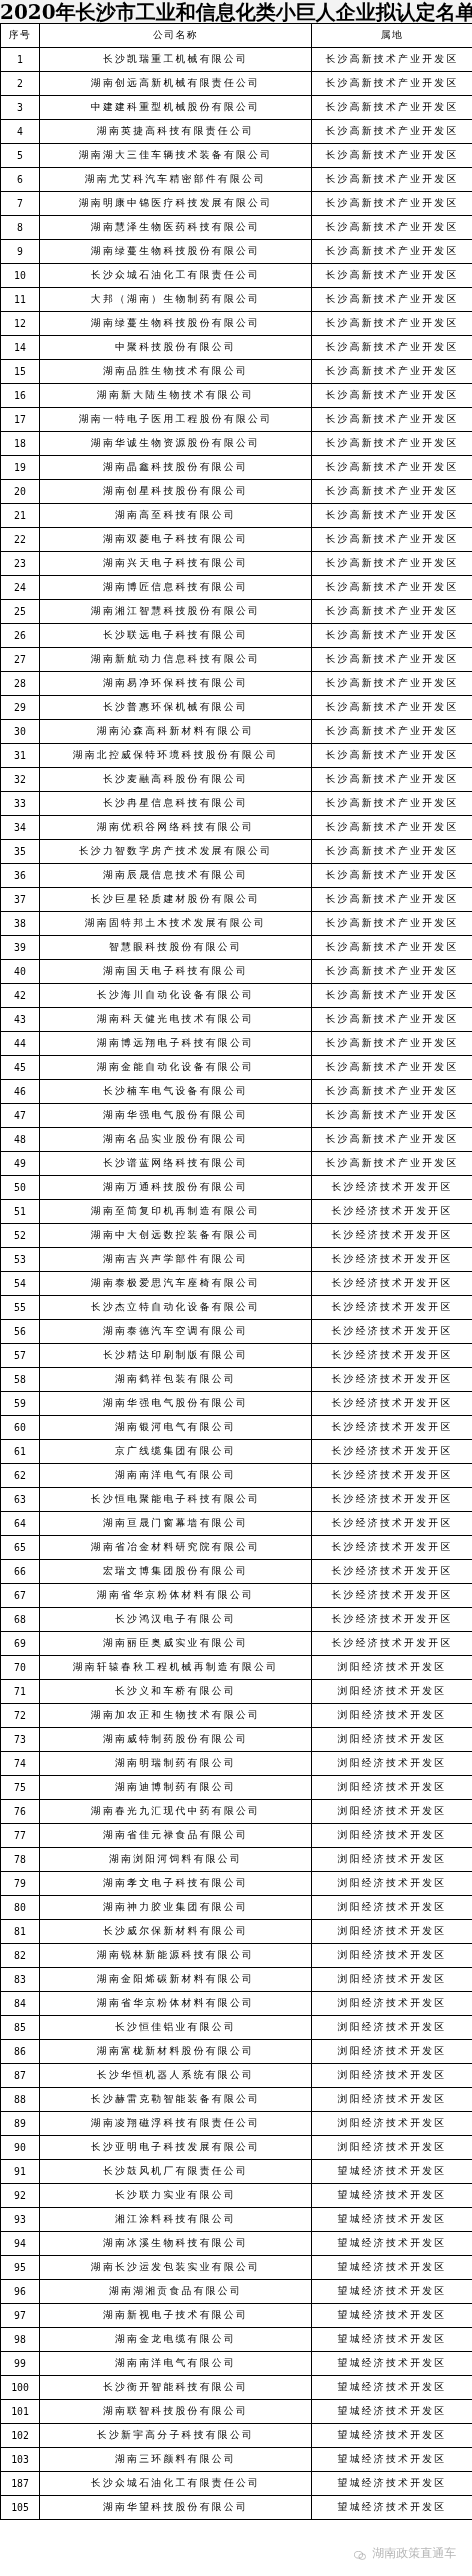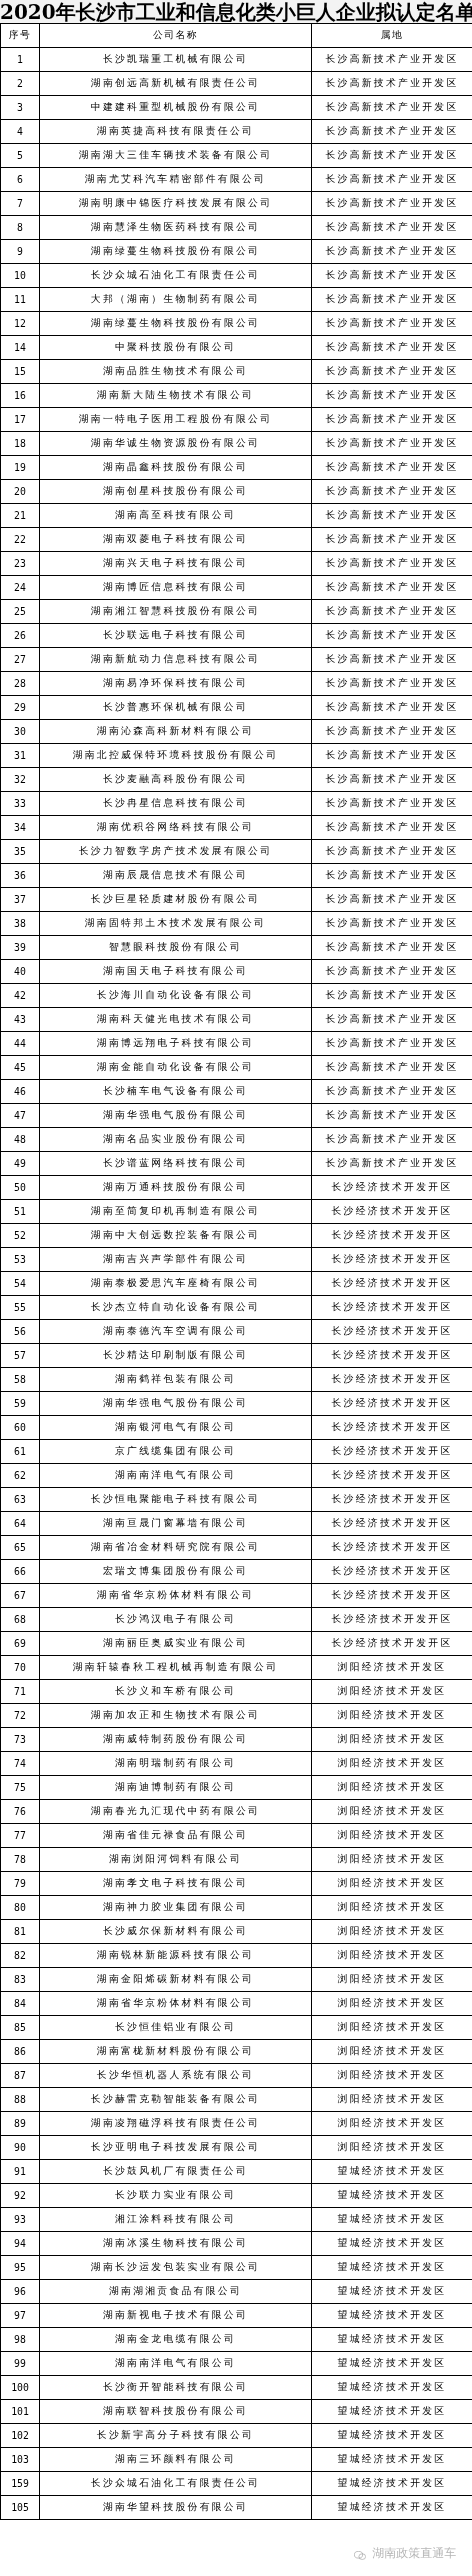--- a/index.html
+++ b/index.html
@@ -542,21 +542,21 @@
         <td class="no">102</td>
         <td class="name">长沙新宇高分子科技有限公司</td>
         <td class="area">望城经济技术开发区</td>
       </tr>
       <tr>
         <td class="no">103</td>
         <td class="name">湖南三环颜料有限公司</td>
         <td class="area">望城经济技术开发区</td>
       </tr>
       <tr>
-        <td class="no">159</td>
+        <td class="no">187</td>
         <td class="name">长沙众城石油化工有限责任公司</td>
         <td class="area">望城经济技术开发区</td>
       </tr>
       <tr>
         <td class="no">105</td>
         <td class="name">湖南华望科技股份有限公司</td>
         <td class="area">望城经济技术开发区</td>
       </tr>
     </tbody>
 </table>

